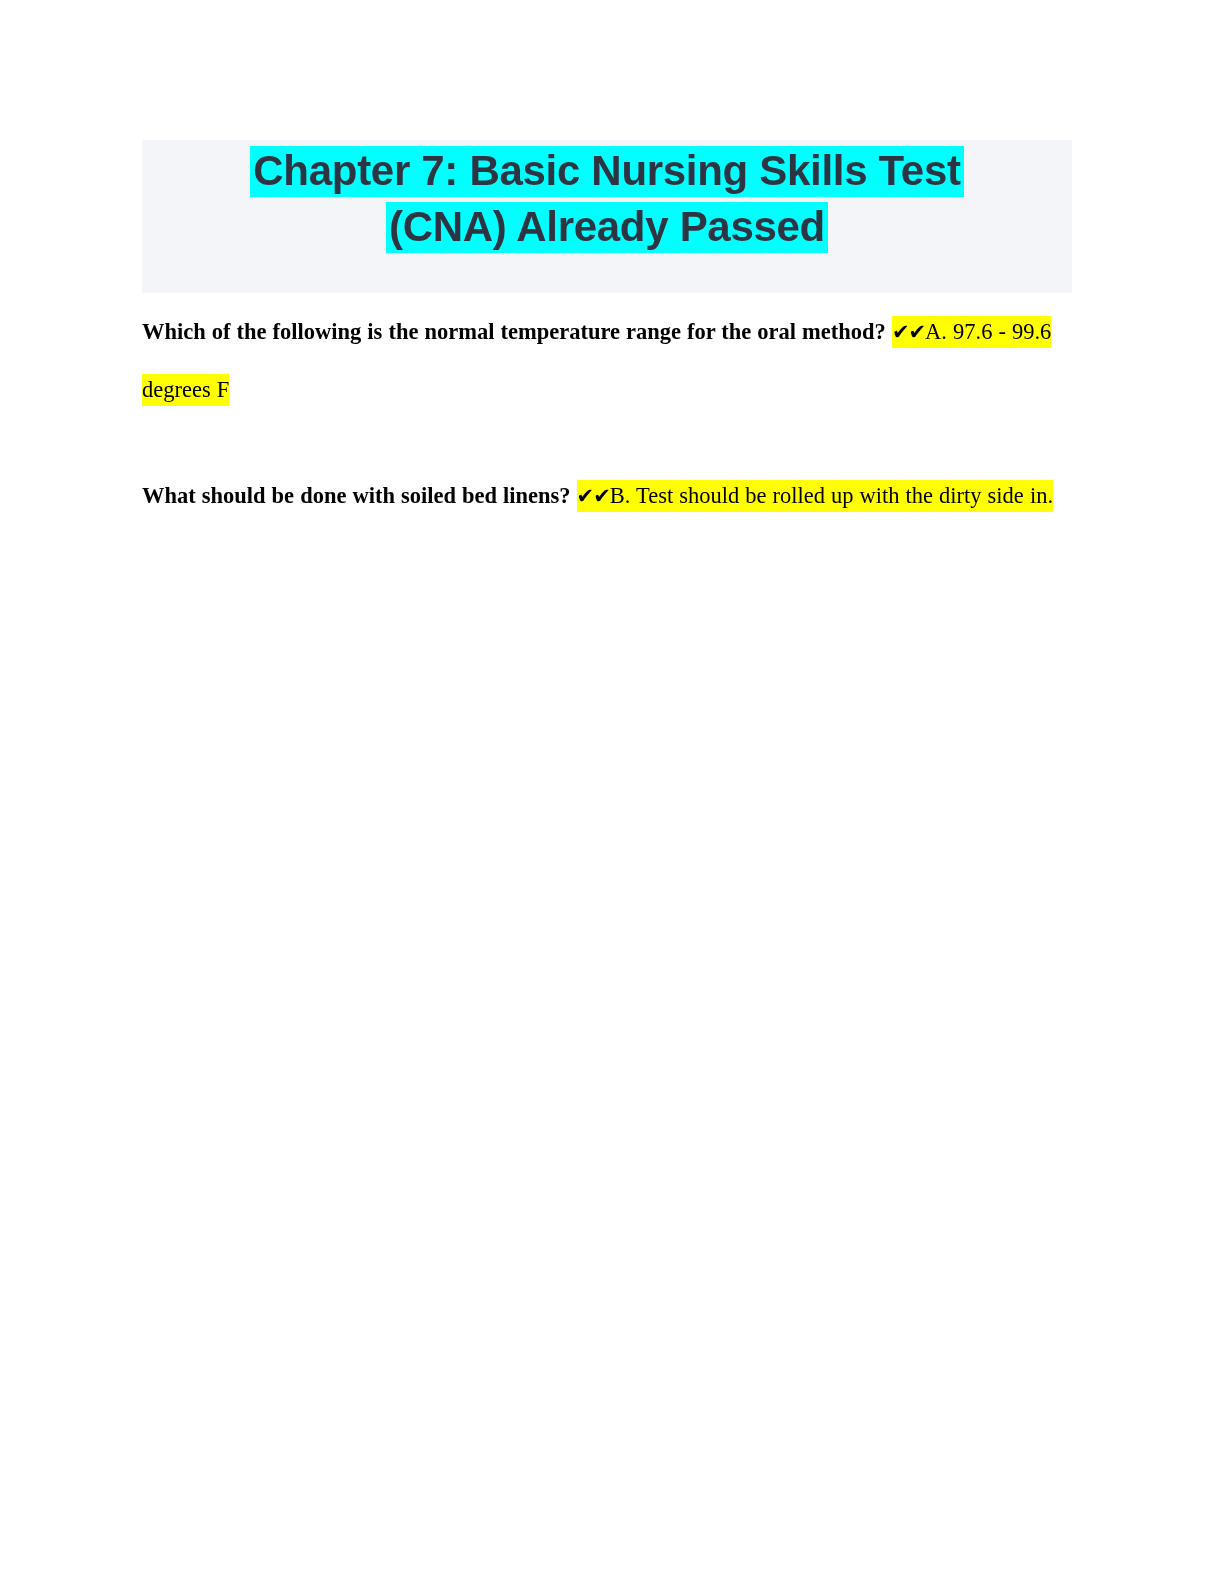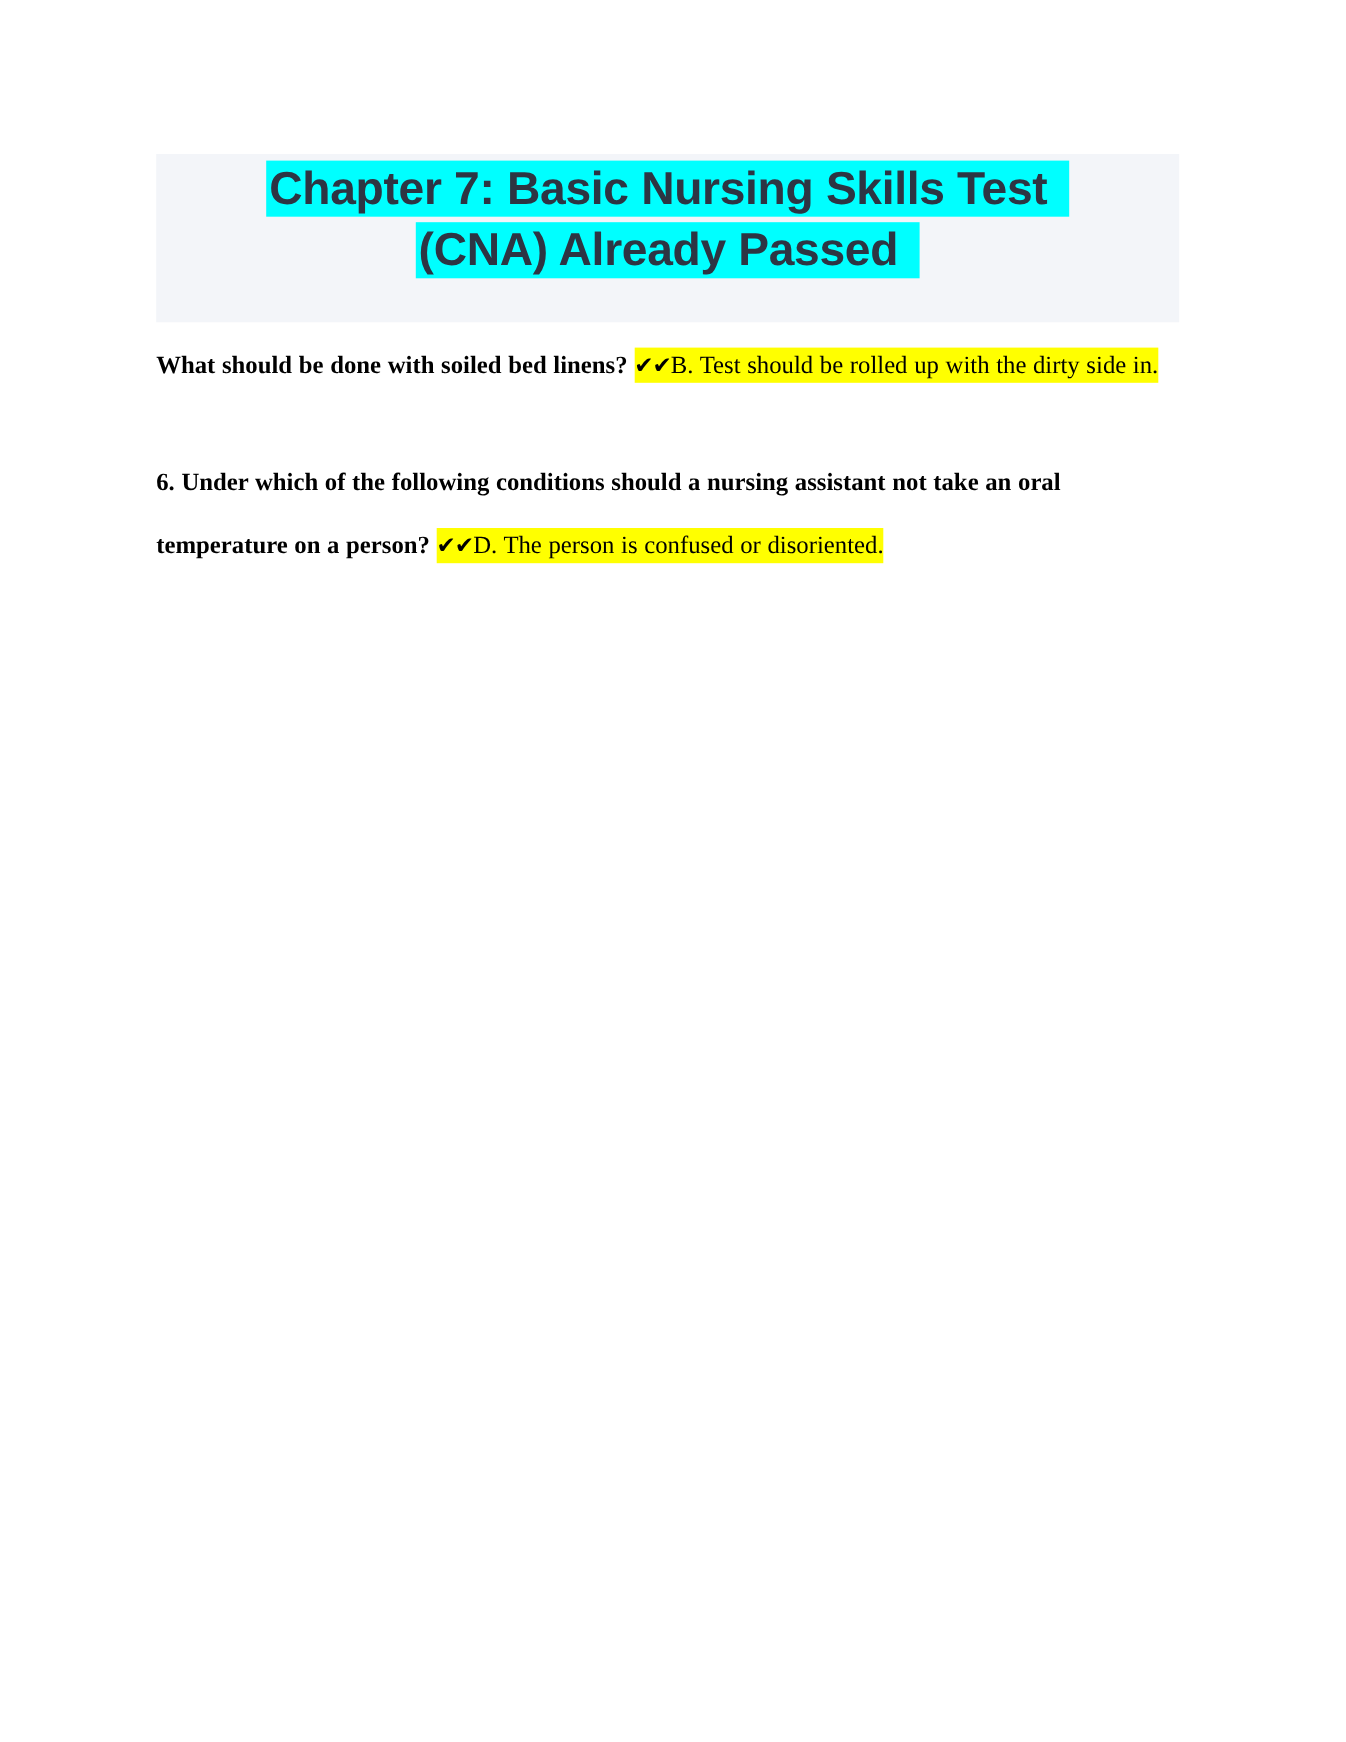--- a/index.html
+++ b/index.html
@@ -42,21 +42,21 @@
     font-family: "Liberation Sans", "DejaVu Sans", sans-serif;
     font-weight: bold;
     font-size: 42px;
     line-height: 56px;
     color: #2d3543;
     letter-spacing: -0.3px;
     white-space: nowrap;
   }
   .title-line > span {
     background: #00ffff;
-    padding: 1px 20px 3px 3px;
+    padding: 1px 3px 3px 3px;
     -webkit-box-decoration-break: clone;
     box-decoration-break: clone;
   }
 
   
   .body {
     position: absolute;
     left: 142px;
     top: 303px;
     width: 942px;
@@ -112,26 +112,26 @@
 
 <div class="page">
 
   <div class="title-band">
     <div class="title-line"><span>Chapter 7: Basic Nursing Skills Test</span></div>
     <div class="title-line"><span>(CNA) Already Passed</span></div>
   </div>
 
   <div class="body">
 
+    <div class="qblock gap-lg">
+      <div class="qline"><span class="qtext">Which of the following is the normal temperature range for the oral method?</span> <span class="ans"><span class="check">✔✔</span><span>A. 97.6 - 99.6 degrees F</span></span></div>
+    </div>
 
 
 
 
     <div class="qblock gap-lg">
       <div class="qline"><span class="qtext">What should be done with soiled bed linens?</span> <span class="ans"><span class="check">✔✔</span><span>B. Test should be rolled up with the dirty side in.</span></span></div>
     </div>
 
-    <div class="qblock">
-      <div class="qline"><span class="qtext">6. Under which of the following conditions should a nursing assistant not take an oral temperature on a person?</span> <span class="ans"><span class="check">✔✔</span><span>D. The person is confused or disoriented.</span></span></div>
-    </div>
 
   </div>
 </div>
 
 </body></html>

